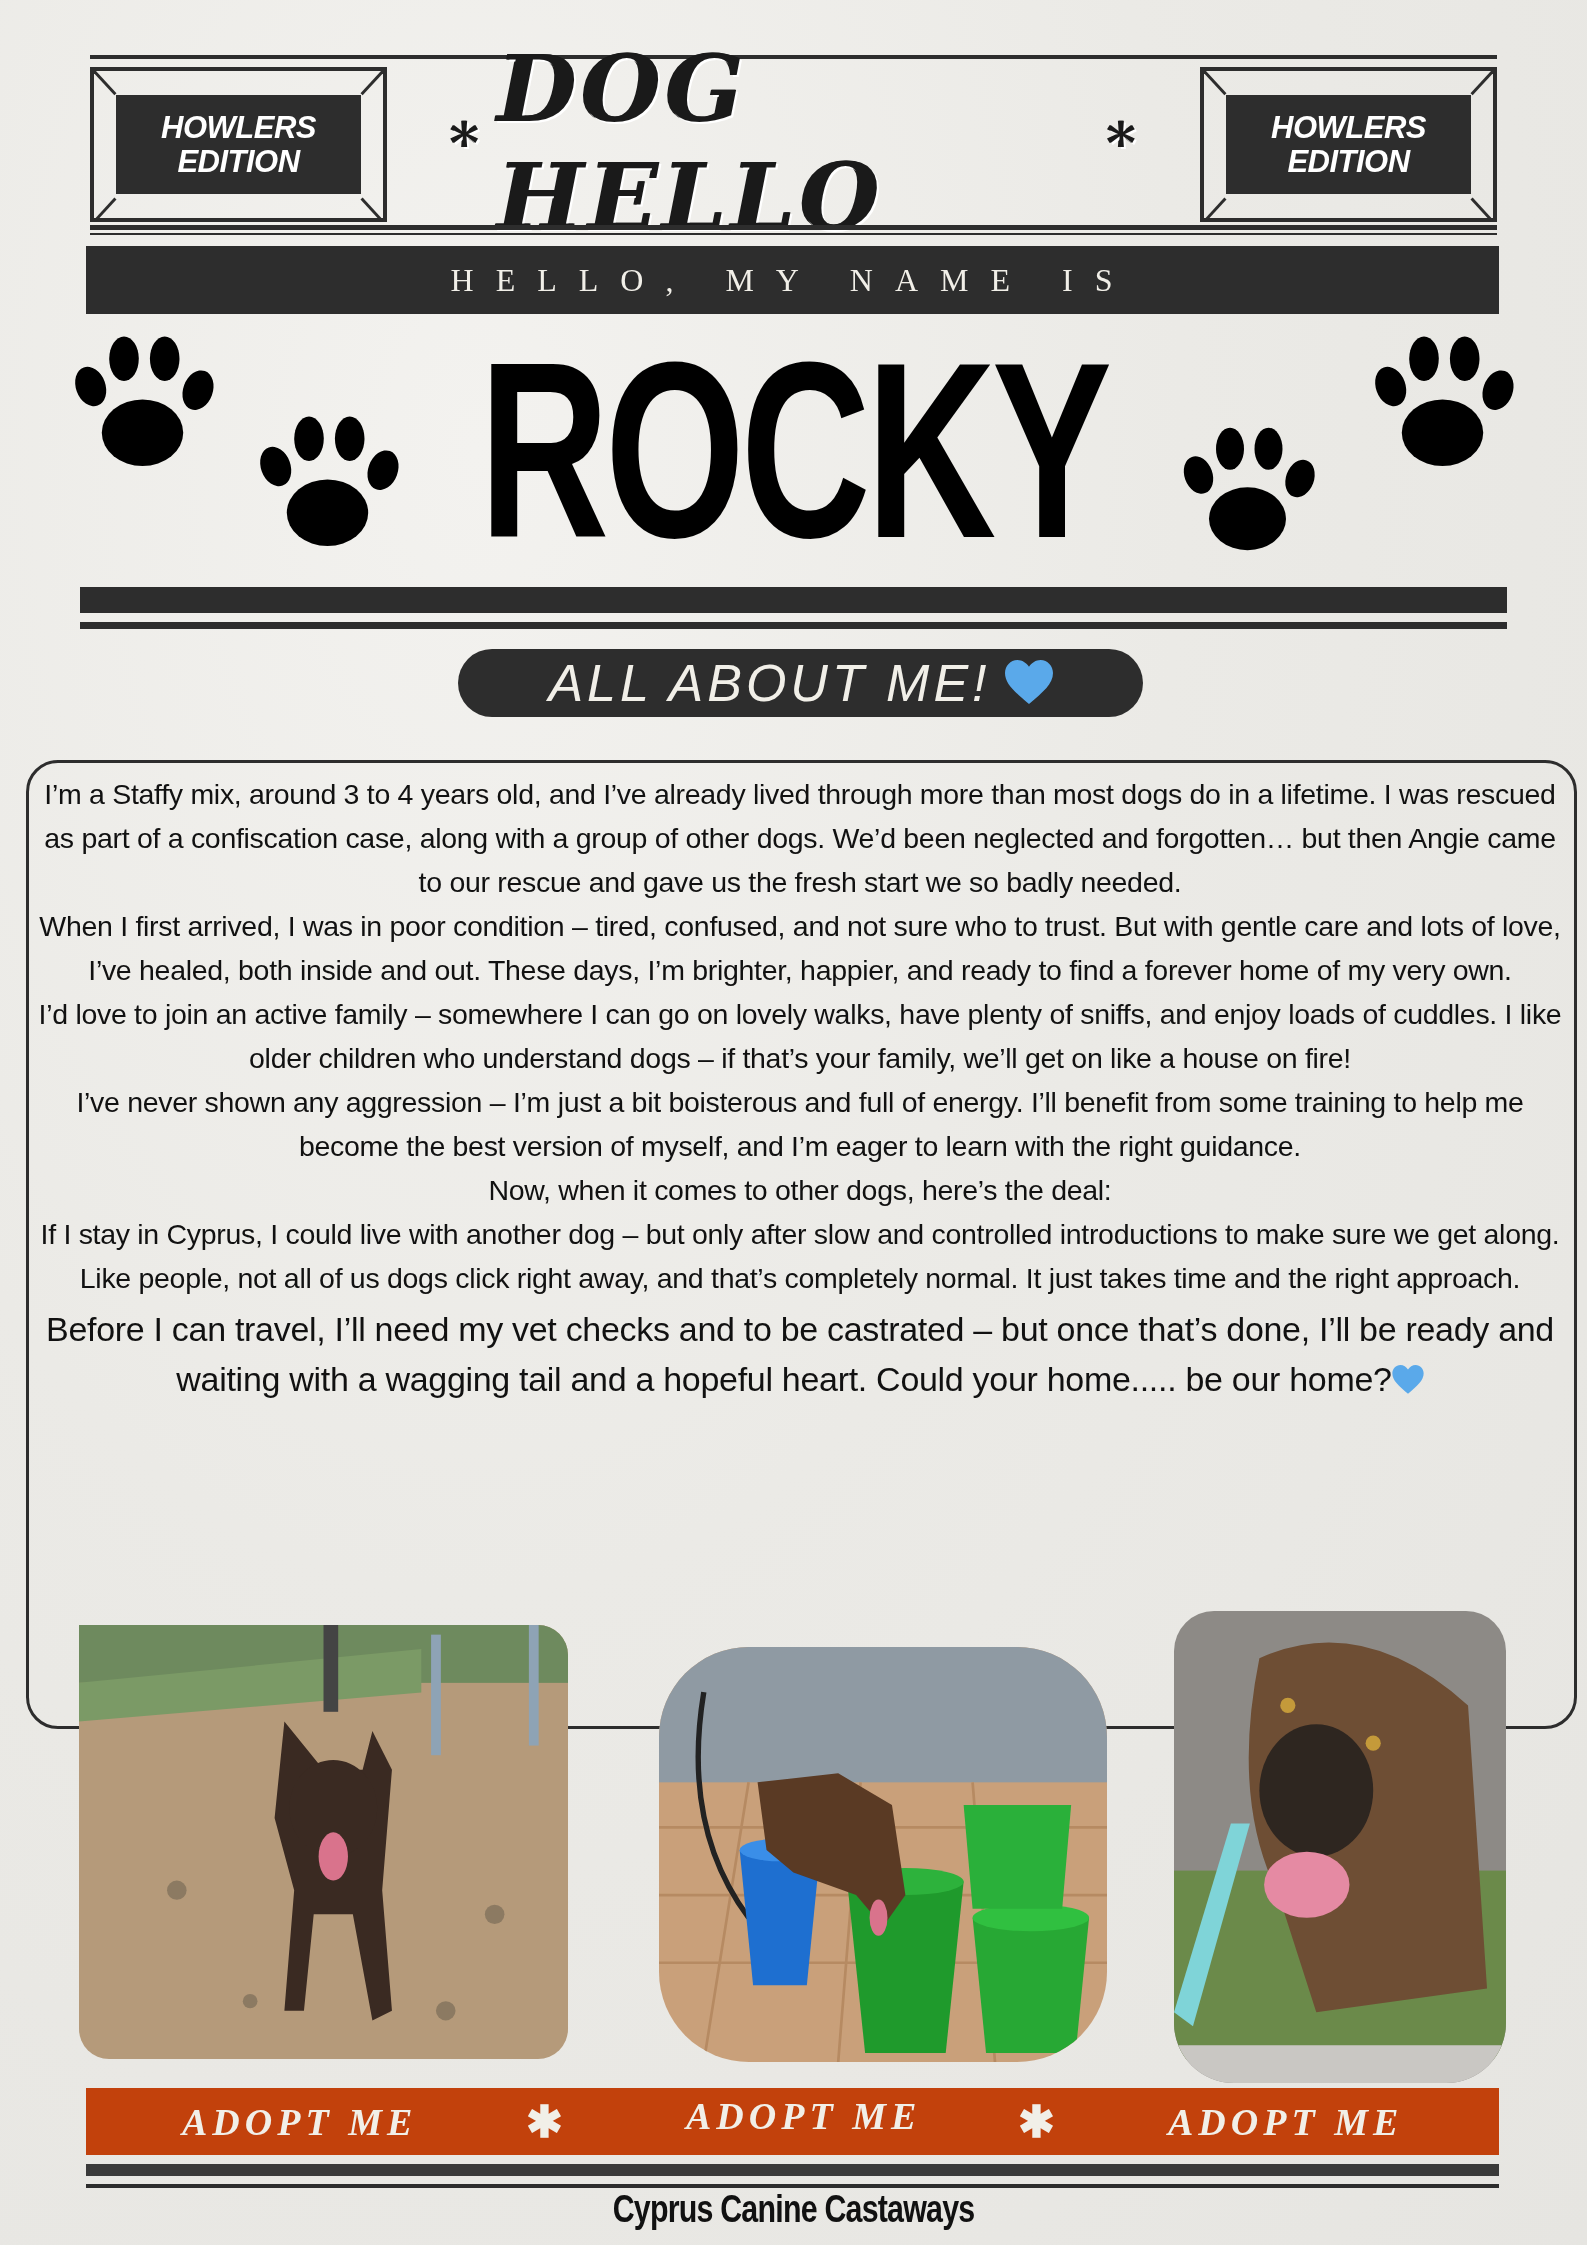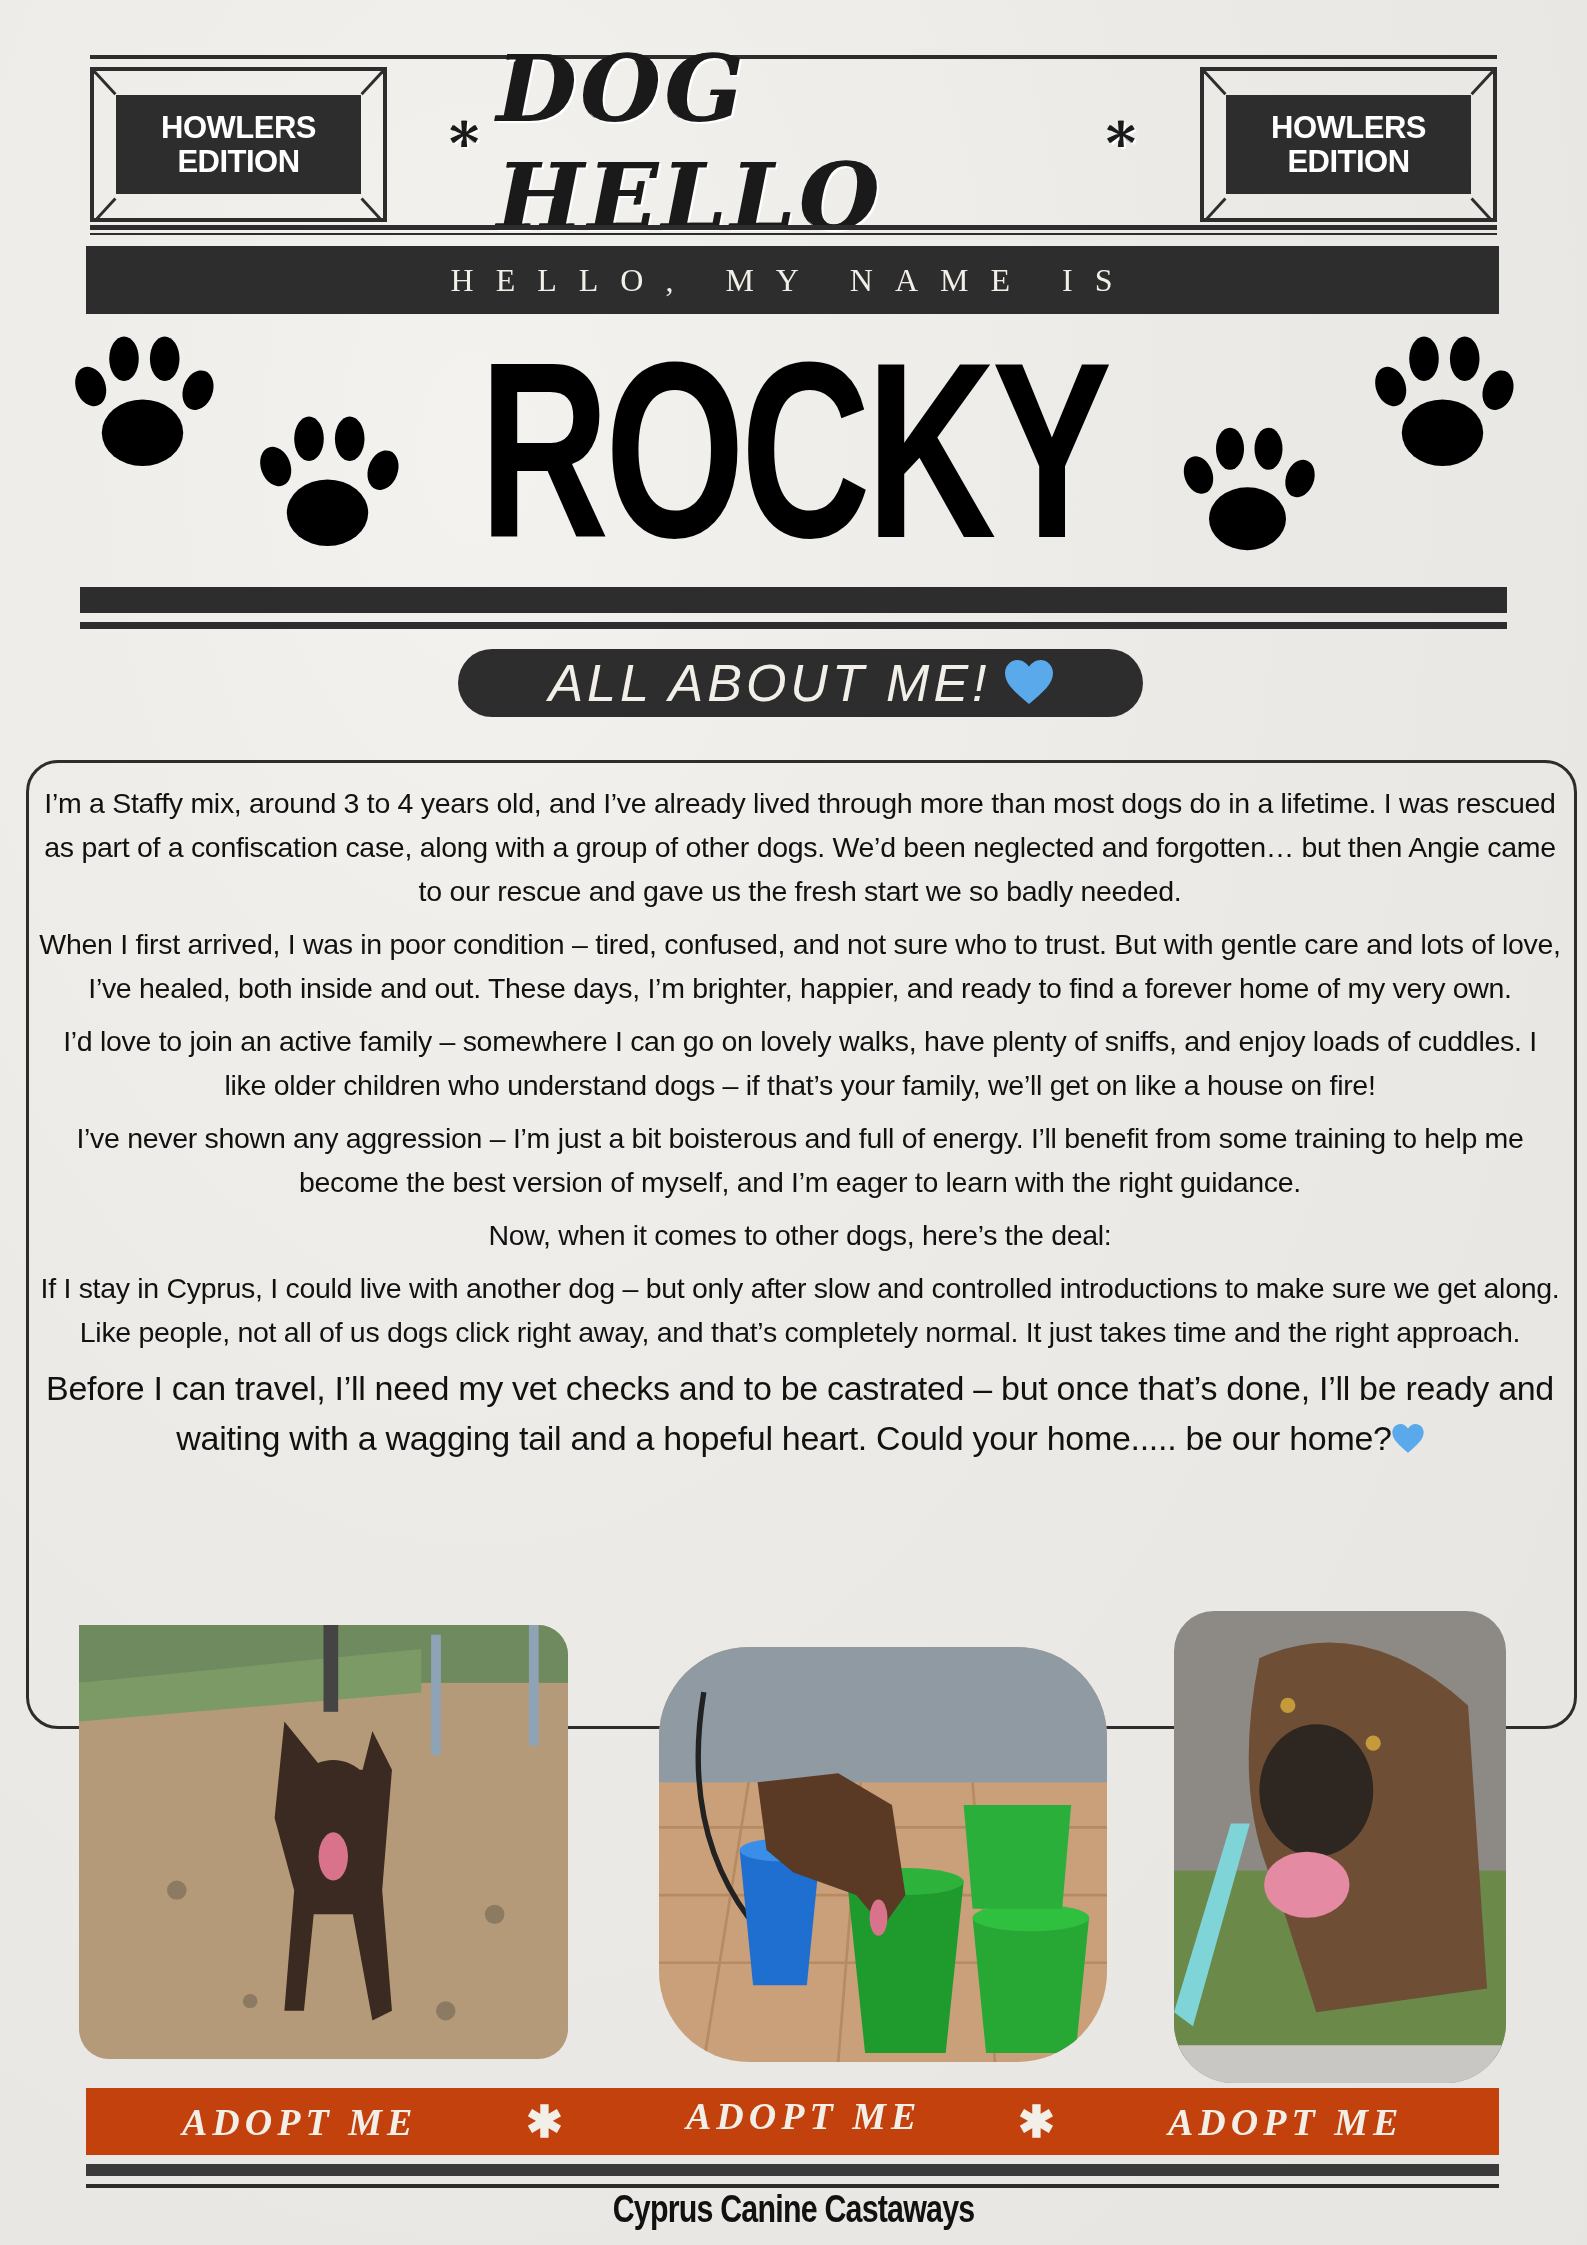--- a/index.html
+++ b/index.html
@@ -6,21 +6,21 @@
   body {
     width:1587px; height:2245px; position:relative; overflow:hidden;
     background: radial-gradient(ellipse at 30% 20%, #f3f2ef 0%, #ebeae6 45%, #e6e5e1 100%);
     font-family: "Liberation Sans", sans-serif; color:#111;
   }
   .rule { position:absolute; background:#2d2d2d; }
 
   
   .edition {
     position:absolute; width:297px; height:155px; border:4px solid #2d2d2d;
-    box-sizing:border-box; background:transparent;
+    box-sizing:border-box; background:transparent;font-style:italic;
   }
   .edition .bevel { position:absolute; inset:0; }
   .edition .inner {
     position:absolute; left:22px; right:22px; top:24px; bottom:24px;
     background:#2d2d2d; display:flex; flex-direction:column;
     align-items:center; justify-content:center; color:#fff;
     font-family:"Liberation Sans", sans-serif; font-weight:700; font-size:31px;
     line-height:34px; text-align:center; letter-spacing:-0.5px;
   }
   .masthead {
@@ -57,21 +57,21 @@
 
   .story-box {
     position:absolute; left:26px; top:760px; width:1551px; height:969px;
     border:3px solid #2d2d2d; border-radius:32px; box-sizing:border-box;
   }
   .story {
     position:absolute; left:30px; top:772px; width:1540px;
     text-align:center; font-family:"Liberation Sans", sans-serif; color:#111;
     font-size:28.5px; line-height:44px; letter-spacing:-0.3px;
   }
-  .story p { margin:9px; }
+  .story p { margin:0; }
   .story p.big { font-size:34px; line-height:50px; margin-top:4px; }
 
   .photo { position:absolute; overflow:hidden; }
   .photo svg { width:100%; height:100%; display:block; }
 
   .adopt-bar {
     position:absolute; left:86px; top:2088px; width:1413px; height:67px;
     background:#c2410c; color:#f1efe8;
     font-family:"Liberation Serif", serif; font-style:italic; font-weight:700; font-size:38px; letter-spacing:5px;
   }

